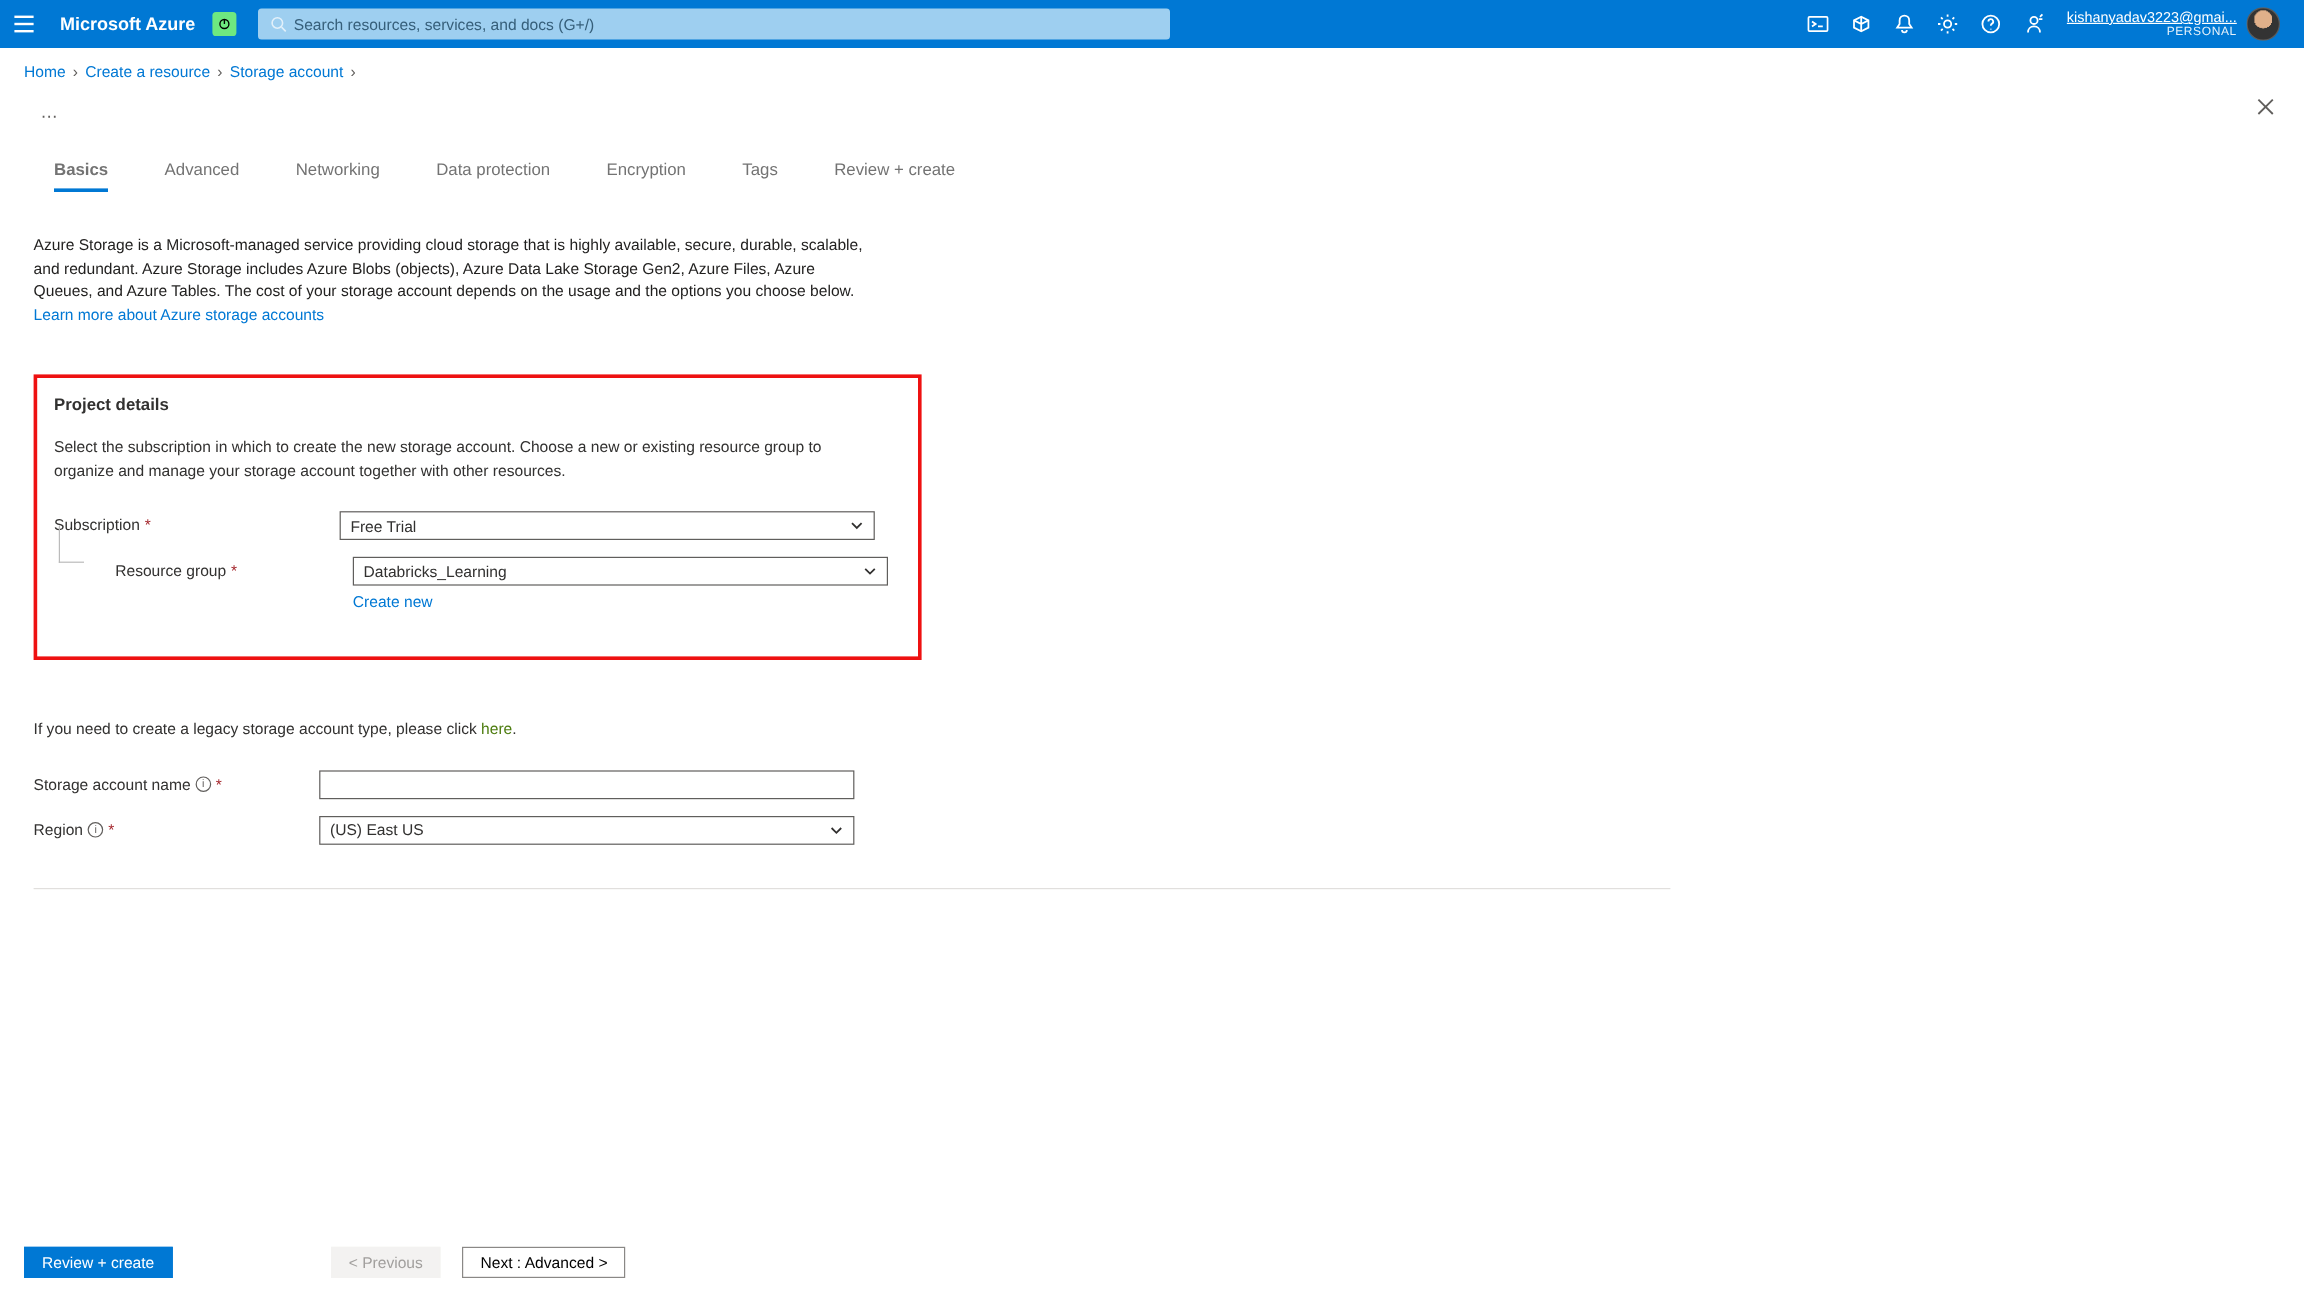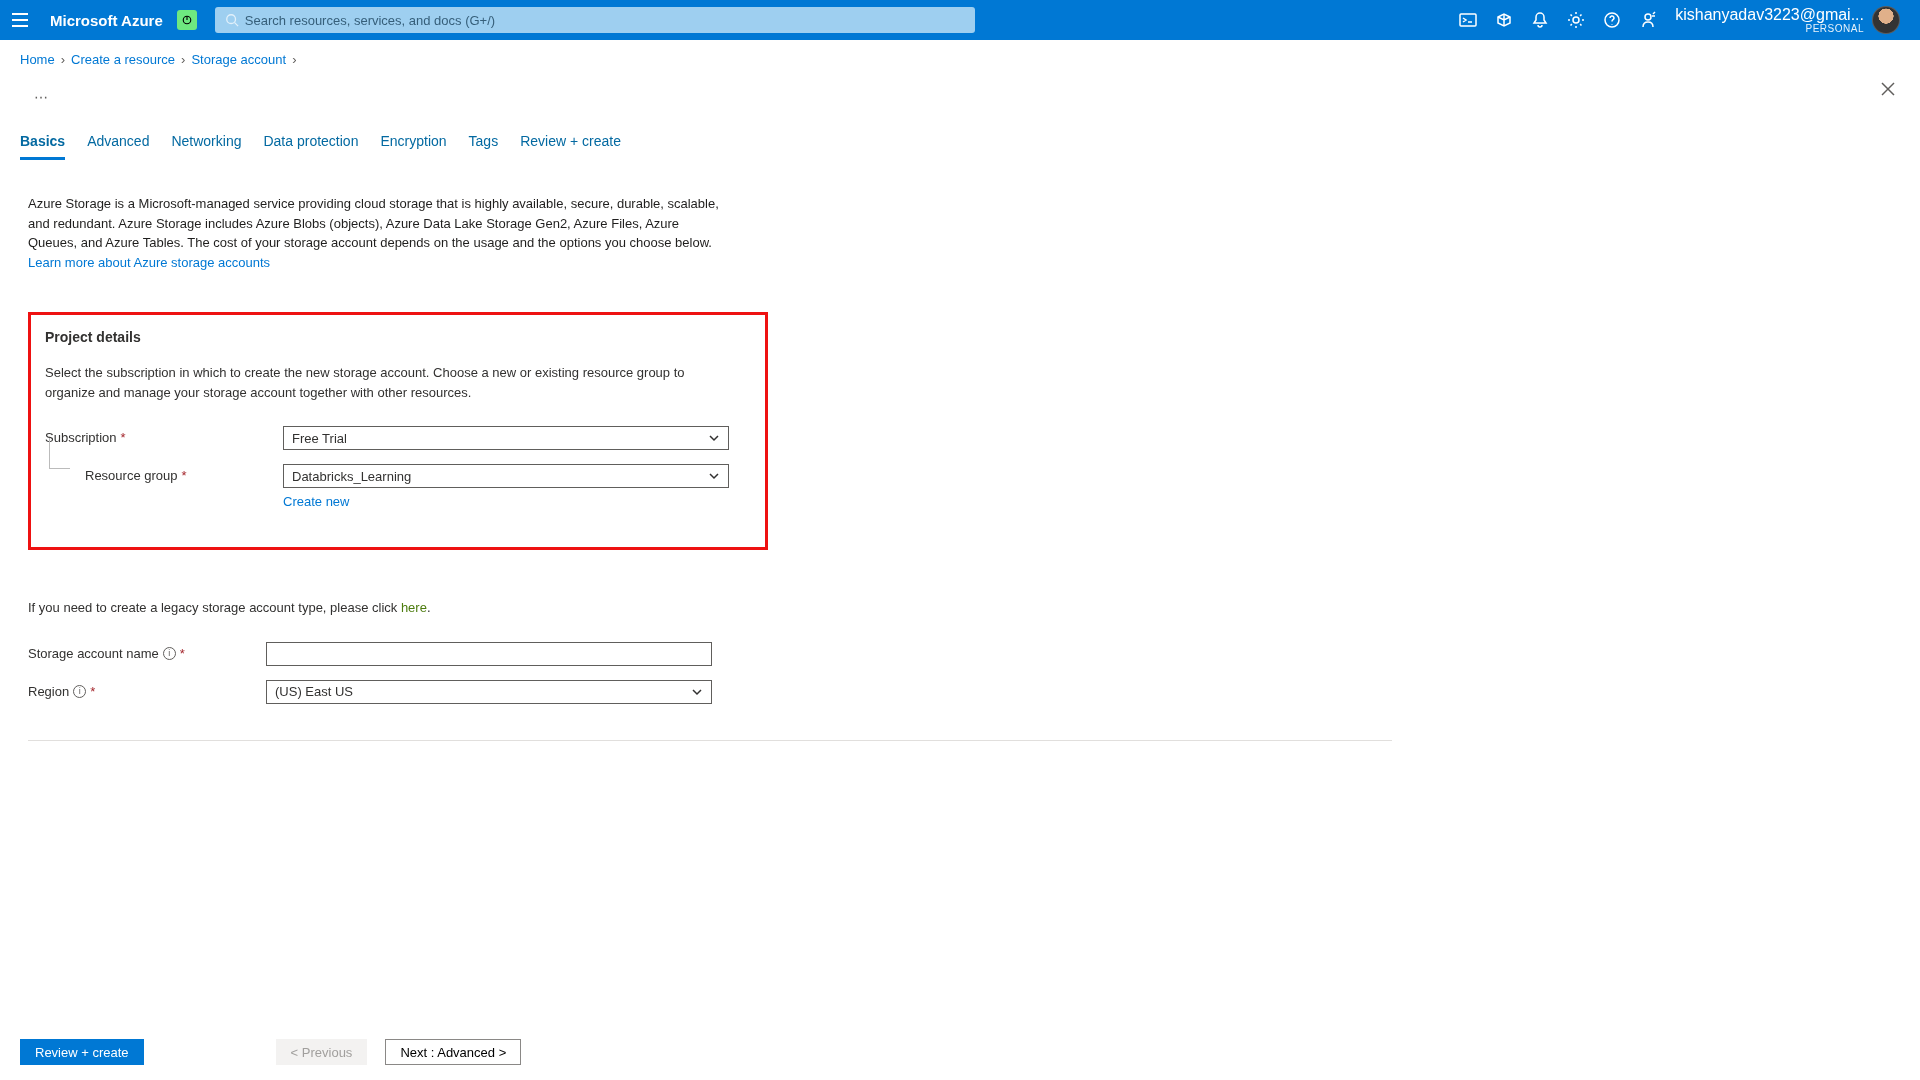--- a/index.html
+++ b/index.html
@@ -11,35 +11,35 @@
   .preview-badge { background:#6ee880; width:20px; height:20px; border-radius:3px; display:flex; align-items:center; justify-content:center; color:#000; font-size:12px; margin-right:18px;}
   .search-wrap { flex:1; max-width:760px; }
   .search-box { background:#9ecff0; border-radius:3px; height:26px; display:flex; align-items:center; padding:0 10px; }
   .search-box svg { width:14px; height:14px; opacity:.7; margin-right:6px; }
   .search-box input { flex:1; border:none; background:transparent; font-size:13px; color:#0c4a6e; outline:none; }
   .search-box input::placeholder { color:#365f7a; }
   .top-icons { display:flex; align-items:center; gap:18px; margin-left:auto; padding:0 12px;}
   .top-icons .ticon { width:18px; height:18px; cursor:pointer; display:flex; align-items:center; justify-content:center;}
   .account { display:flex; align-items:center; gap:8px; cursor:pointer; }
   .account-text { text-align:right; line-height:1.1; }
-  .account-text .email { font-size:16px; }
+  .account-text .email { font-size:12px;text-decoration:underline; }
   .account-text .dir { font-size:10px; letter-spacing:.5px; opacity:.9;}
   .avatar { width:28px; height:28px; border-radius:50%; background: radial-gradient(circle at 50% 35%, #e0b08a 35%, #333 36%); border:1px solid #fff3;}
   
   .breadcrumb { padding: 12px 20px 4px 20px; font-size:13px; color:#0078d4; display:flex; align-items:flex-end; gap:6px;}
   .breadcrumb a { color:#0078d4; text-decoration:none; cursor:pointer;}
   .breadcrumb .sep { color:#605e5c; }
 
   .page-head { display:flex; align-items:flex-start; padding: 6px 20px 0 20px;}
   .page-title { font-size:26px; font-weight:600; color:#201f1e; }
   .page-title-more { margin-left:14px; margin-top:12px; color:#605e5c; cursor:pointer; font-size:14px; letter-spacing:2px;}
   .close-x { margin-left:auto; margin-right:4px; margin-top:4px; cursor:pointer; color:#605e5c; font-size:18px;}
 
   .tabs { display:flex; gap:22px; padding: 28px 20px 0 20px; border-bottom:1px solid transparent;}
-  .tab { font-size:14px; color:#0369a1; padding-bottom:8px; cursor:pointer; border-bottom:3px solid transparent;}
+  .tab { font-size:14px; color:#737373; padding-bottom:8px; cursor:pointer; border-bottom:3px solid transparent;margin-left:25px;}
   .tab.active { font-weight:600; border-bottom-color:#0078d4;}
 
   .content-scroll { position:absolute; top:172px; bottom:56px; left:0; right:0; overflow-y:scroll; }
   .content-inner { padding: 22px 28px 12px 28px; max-width: 1420px;}
   .intro-text { font-size:13px; color:#201f1e; line-height:1.5; max-width:700px;}
   .intro-text a { color:#0078d4; text-decoration:none; cursor:pointer;}
 
   .section { margin-top: 48px; }
   .section h3 { font-size:14px; font-weight:600; margin-bottom:18px;}
   .section-desc { font-size:13px; line-height:1.5; max-width:690px; margin-bottom:24px;}
@@ -194,21 +194,21 @@
           <div class="form-control">
             <div class="select-box">
               <span>Free Trial</span>
               <span class="chev"><svg width="12" height="12" viewBox="0 0 12 12">
                     <path d="M2 4l4 4 4-4"></path>
                   </svg></span>
             </div>
           </div>
         </div>
 
-        <div class="form-row indented" style="">
+        <div class="form-row indented" style="justify-content:center;">
           <div class="form-label" style="width:198px;">
             <span>Resource group</span>
             <span class="req">*</span>
           </div>
           <div class="form-control">
             <div class="select-box">
               <span>Databricks_Learning</span>
               <span class="chev"><svg width="12" height="12" viewBox="0 0 12 12">
                     <path d="M2 4l4 4 4-4"></path>
                   </svg></span>

